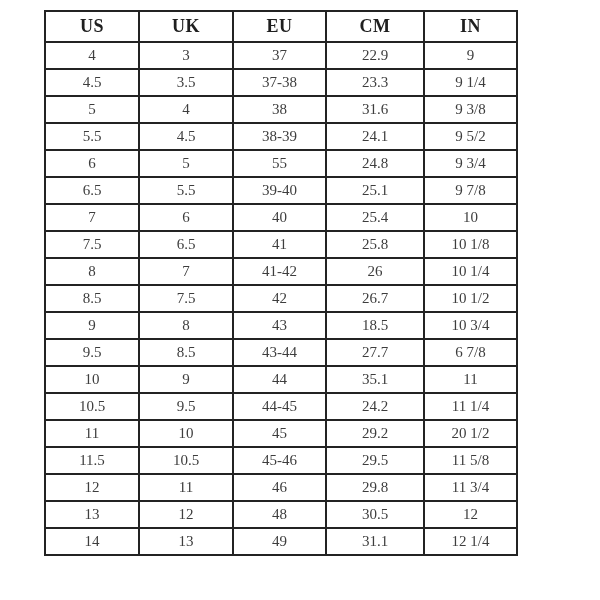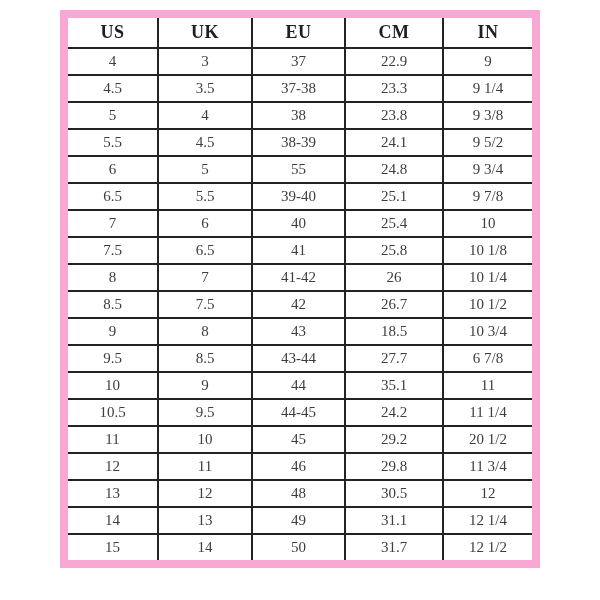--- a/index.html
+++ b/index.html
@@ -10,26 +10,26 @@
   .page {
     position: relative;
     width: 600px;
     height: 600px;
     background: #ffffff;
     font-family: "Liberation Serif", "DejaVu Serif", serif;
     overflow: hidden;
   }
   table.size-table {
     position: absolute;
-    left: 60px;
+    left: 44px;
     top: 10px;
     width: 472px;
     border-collapse: collapse;
     table-layout: fixed;
-    border: 8px solid #f9a8d4;
+    border: 1px solid #f9a8d4;
   }
   .size-table col.c-us { width: 94px; }
   .size-table col.c-uk { width: 94px; }
   .size-table col.c-eu { width: 93px; }
   .size-table col.c-cm { width: 98px; }
   .size-table col.c-in { width: 93px; }
   .size-table th, .size-table td {
     border: 2px solid #232323;
     text-align: center;
     vertical-align: middle;
@@ -83,21 +83,21 @@
           <td>4.5</td>
           <td>3.5</td>
           <td>37-38</td>
           <td>23.3</td>
           <td>9 1/4</td>
         </tr>
         <tr>
           <td>5</td>
           <td>4</td>
           <td>38</td>
-          <td>23.8</td>
+          <td>31.6</td>
           <td>9 3/8</td>
         </tr>
         <tr>
           <td>5.5</td>
           <td>4.5</td>
           <td>38-39</td>
           <td>24.1</td>
           <td>9 5/2</td>
         </tr>
         <tr>
@@ -171,42 +171,42 @@
           <td>11 1/4</td>
         </tr>
         <tr>
           <td>11</td>
           <td>10</td>
           <td>45</td>
           <td>29.2</td>
           <td>20 1/2</td>
         </tr>
         <tr>
+          <td>11.5</td>
+          <td>10.5</td>
+          <td>45-46</td>
+          <td>29.5</td>
+          <td>11 5/8</td>
+        </tr>
+        <tr>
           <td>12</td>
           <td>11</td>
           <td>46</td>
           <td>29.8</td>
           <td>11 3/4</td>
         </tr>
         <tr>
           <td>13</td>
           <td>12</td>
           <td>48</td>
           <td>30.5</td>
           <td>12</td>
         </tr>
         <tr>
           <td>14</td>
           <td>13</td>
           <td>49</td>
           <td>31.1</td>
           <td>12 1/4</td>
         </tr>
-        <tr>
-          <td>15</td>
-          <td>14</td>
-          <td>50</td>
-          <td>31.7</td>
-          <td>12 1/2</td>
-        </tr>
       </tbody>
   </table>
 </div>
 
 </body></html>

